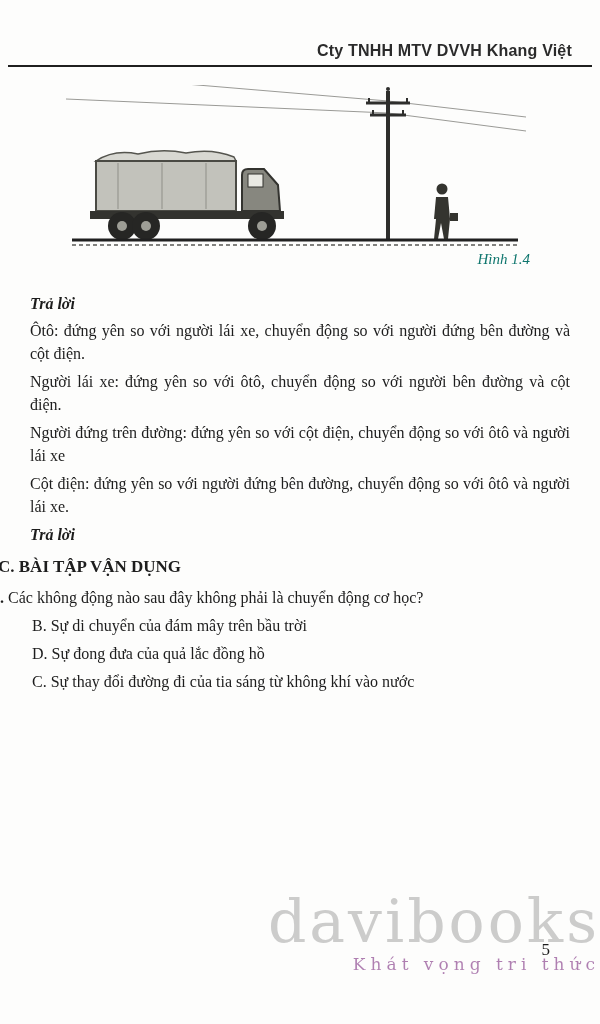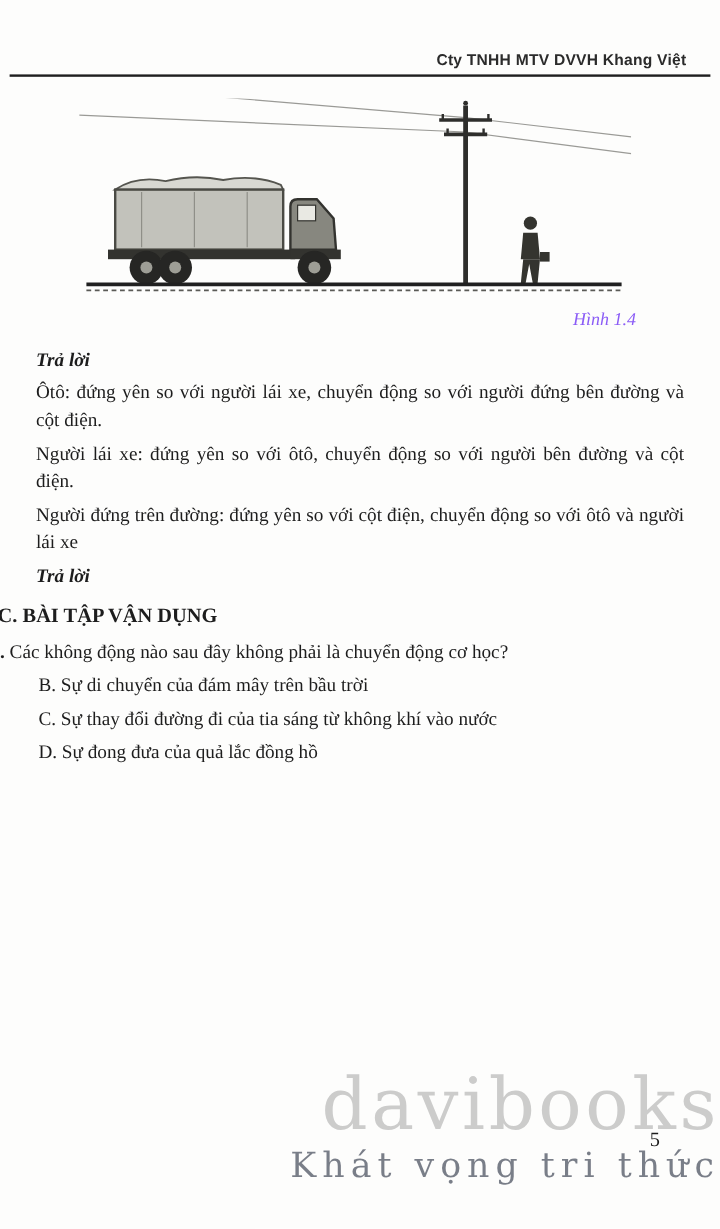--- a/index.html
+++ b/index.html
@@ -6,30 +6,30 @@
   html,body { background:#ffffff; }
   .page {
     position:relative; width:600px; height:1024px; overflow:hidden;
     background:#fdfdfc;
     font-family:"Liberation Serif", serif; color:#1d1d1d;
   }
   
   .header {
     padding:42px 28px 0 0; text-align:right;
     font-family:"Liberation Sans", sans-serif;
-    font-size:13px; font-weight:bold; color:#2b2b2b; letter-spacing:.2px;
+    font-size:16px; font-weight:bold; color:#2b2b2b; letter-spacing:.2px;
   }
   .header-rule { border-top:2.5px solid #1f1f1f; margin:5px 8px 0 8px; }
 
   
   .figure { position:relative; height:192px; margin-top:18px; }
   .figure svg { position:absolute; left:66px; top:0; }
   .figure figcaption {
-    position:absolute; right:70px; top:177px;
-    font-style:italic; font-size:15px; color:#8b5cf6;
+    position:absolute; right:70px; top:166px;
+    font-style:italic; font-size:15px; color:#0f766e;
   }
 
   
   .bodytext { padding:10px 30px 0 30px; font-size:16px; line-height:23px; text-align:justify; }
   .label { font-weight:bold; font-style:italic; margin:5px 0 4px 0; }
   p.para { margin:0 0 5px 0; }
   p.hang { text-indent:-32px; margin:0 0 5px 0; }
   p.hang-num { text-indent:-38px; margin:0 0 5px 0; }
   .b { font-weight:bold; }
   .section-title { font-weight:bold; font-size:17px; margin:9px 0 8px -32px; text-align:left; }
@@ -39,22 +39,22 @@
   
   .watermark {
     position:absolute; left:0; right:0; top:890px; text-align:right;
     pointer-events:none; z-index:5;
   }
   .wm-title {
     font-family:"DejaVu Serif", serif; font-size:60px; line-height:62px;
     color:#9c9c9c; opacity:.5; letter-spacing:3px;
   }
   .wm-sub {
-    font-family:"DejaVu Serif", serif; font-size:29px; margin-top:2px;
-    color:#0f172a; opacity:.55; letter-spacing:5px;
+    font-family:"DejaVu Serif", serif; font-size:17px; margin-top:2px;
+    color:#701a75; opacity:.55; letter-spacing:5px;
   }
 
   .page-number {
     position:absolute; right:50px; top:940px; font-size:17px; color:#1d1d1d;
   }
 </style>
 </head>
 <body>
 
 <div class="page">
@@ -117,31 +117,32 @@
     </svg>
     <figcaption>Hình 1.4</figcaption>
   </figure>
 
   <div class="bodytext">
 
     <p class="label">Trả lời</p>
     <p class="para">Ôtô: đứng yên so với người lái xe, chuyển động so với người đứng bên đường và cột điện.</p>
     <p class="para">Người lái xe: đứng yên so với ôtô, chuyển động so với người bên đường và cột điện.</p>
     <p class="para">Người đứng trên đường: đứng yên so với cột điện, chuyển động so với ôtô và người lái xe</p>
+    <p class="para">Cột điện: đứng yên so với người đứng bên đường, chuyển động so với ôtô và người lái xe.</p>
 
 
     <p class="label">Trả lời</p>
 
     <h2 class="section-title">C. BÀI TẬP VẬN DỤNG</h2>
 
     <p class="hang-num"><span class="b">1.</span> <span>Các không động nào sau đây không phải là chuyển động cơ học?</span></p>
 
     <p class="opt">B. Sự di chuyển của đám mây trên bầu trời</p>
+    <p class="opt">D. Sự đong đưa của quả lắc đồng hồ</p>
     <p class="opt">C. Sự thay đổi đường đi của tia sáng từ không khí vào nước</p>
-    <p class="opt">D. Sự đong đưa của quả lắc đồng hồ</p>
 
 
   </div>
 
   <div class="watermark">
     <div class="wm-title">davibooks</div>
     <div class="wm-sub">Khát vọng tri thức</div>
   </div>
 
   <div class="page-number">5</div>

